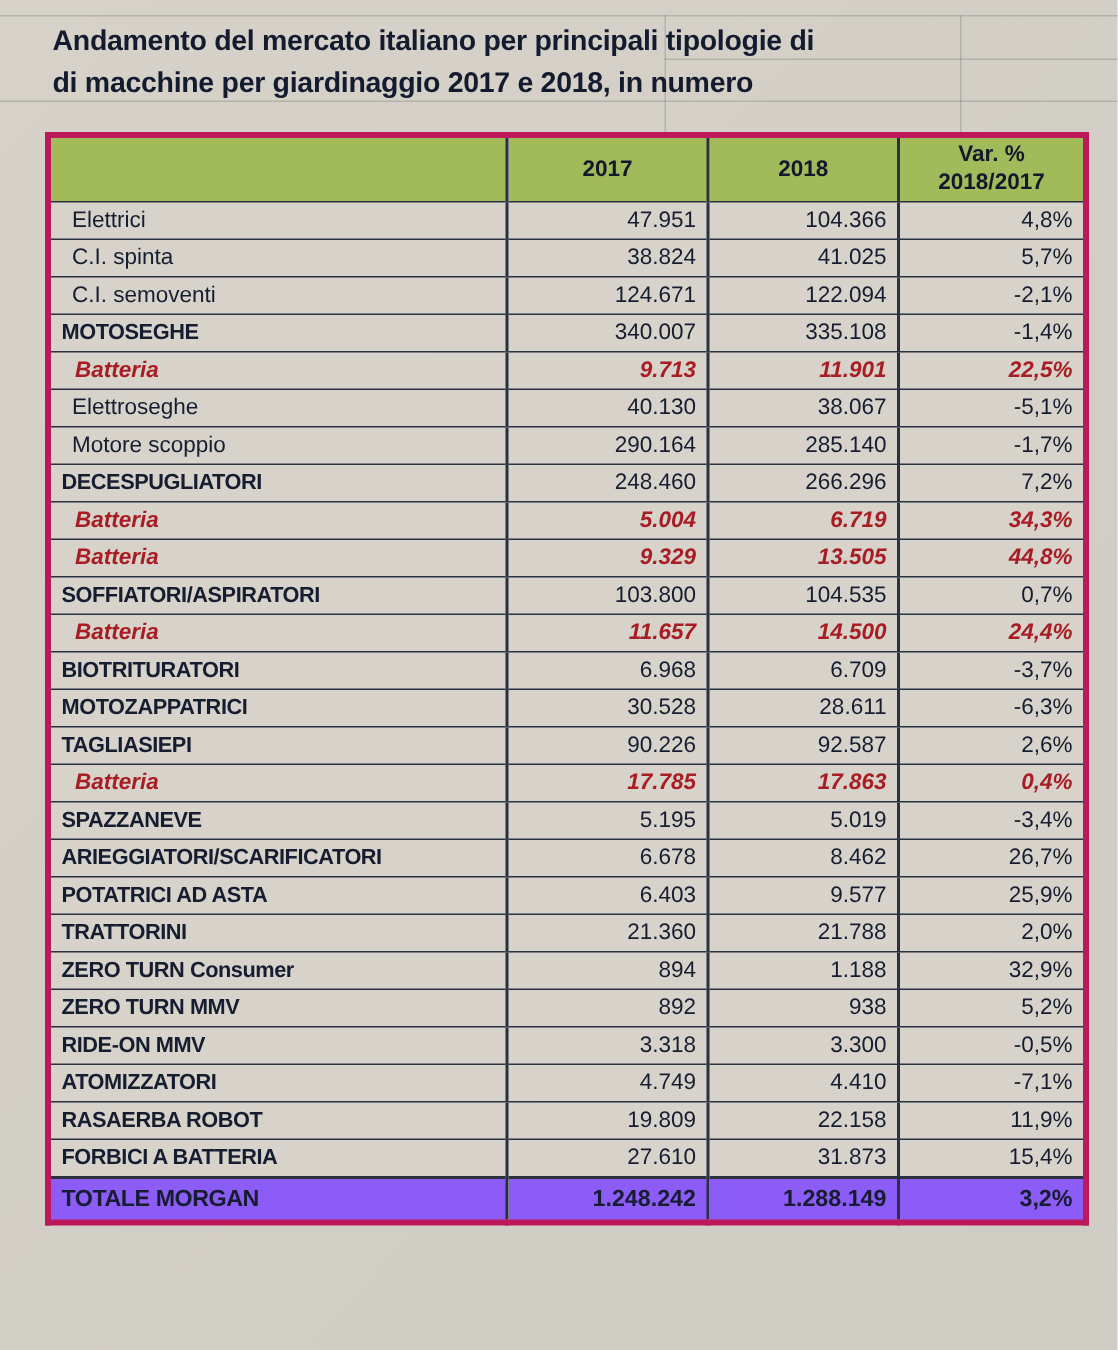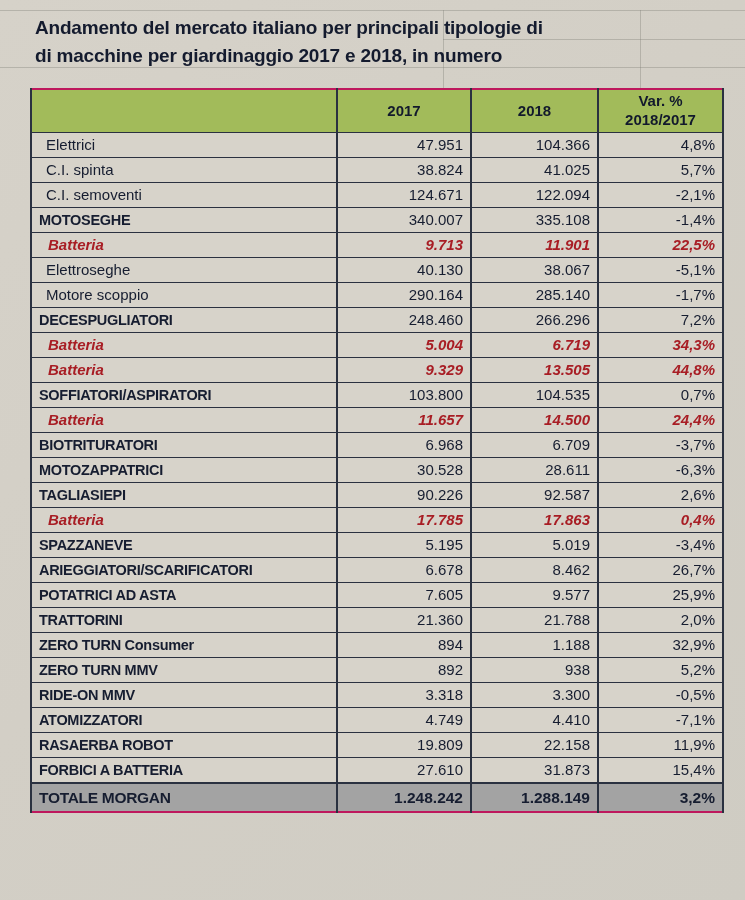--- a/index.html
+++ b/index.html
@@ -42,21 +42,21 @@
   table.market col.c4{width:125px;}
 
   table.market th, table.market td{
     border:1px solid #2a3140;
     border-left-width:2px;
     border-right-width:2px;
     padding:0 7px;
     overflow:hidden;
     white-space:nowrap;
   }
-  table.market{border:2px solid #be185d;}
+  table.market{border:4px solid #be185d;}
 
   thead th{
     background:#a2bb5a;
     height:42px;
     text-align:center;
     vertical-align:middle;
     font-weight:700;
     font-size:15px;
     line-height:1.25;
     color:#12192c;
@@ -82,21 +82,21 @@
   }
   tr.row-battery td{
     color:#a81d24;
     font-style:italic;
     font-weight:700;
     margin-top:12px;
   }
   tr.row-battery td.c-label{padding-left:16px;}
 
   tr.row-total td{
-    background:#a3a3a3;
+    background:#8b5cf6;
     font-weight:700;
     height:27px;
     line-height:27px;
     border-top-width:2px;
     font-size:15.5px;
   }
   tr.row-total td.c-label{letter-spacing:-0.3px;}
 </style>
 </head>
 <body>
@@ -232,21 +232,21 @@
     <td class="c-num">-3,4%</td>
   </tr>
         <tr class="row-category">
     <td class="c-label">ARIEGGIATORI/SCARIFICATORI</td>
     <td class="c-num">6.678</td>
     <td class="c-num">8.462</td>
     <td class="c-num">26,7%</td>
   </tr>
         <tr class="row-category">
     <td class="c-label">POTATRICI AD ASTA</td>
-    <td class="c-num">7.605</td>
+    <td class="c-num">6.403</td>
     <td class="c-num">9.577</td>
     <td class="c-num">25,9%</td>
   </tr>
         <tr class="row-category">
     <td class="c-label">TRATTORINI</td>
     <td class="c-num">21.360</td>
     <td class="c-num">21.788</td>
     <td class="c-num">2,0%</td>
   </tr>
         <tr class="row-category">

